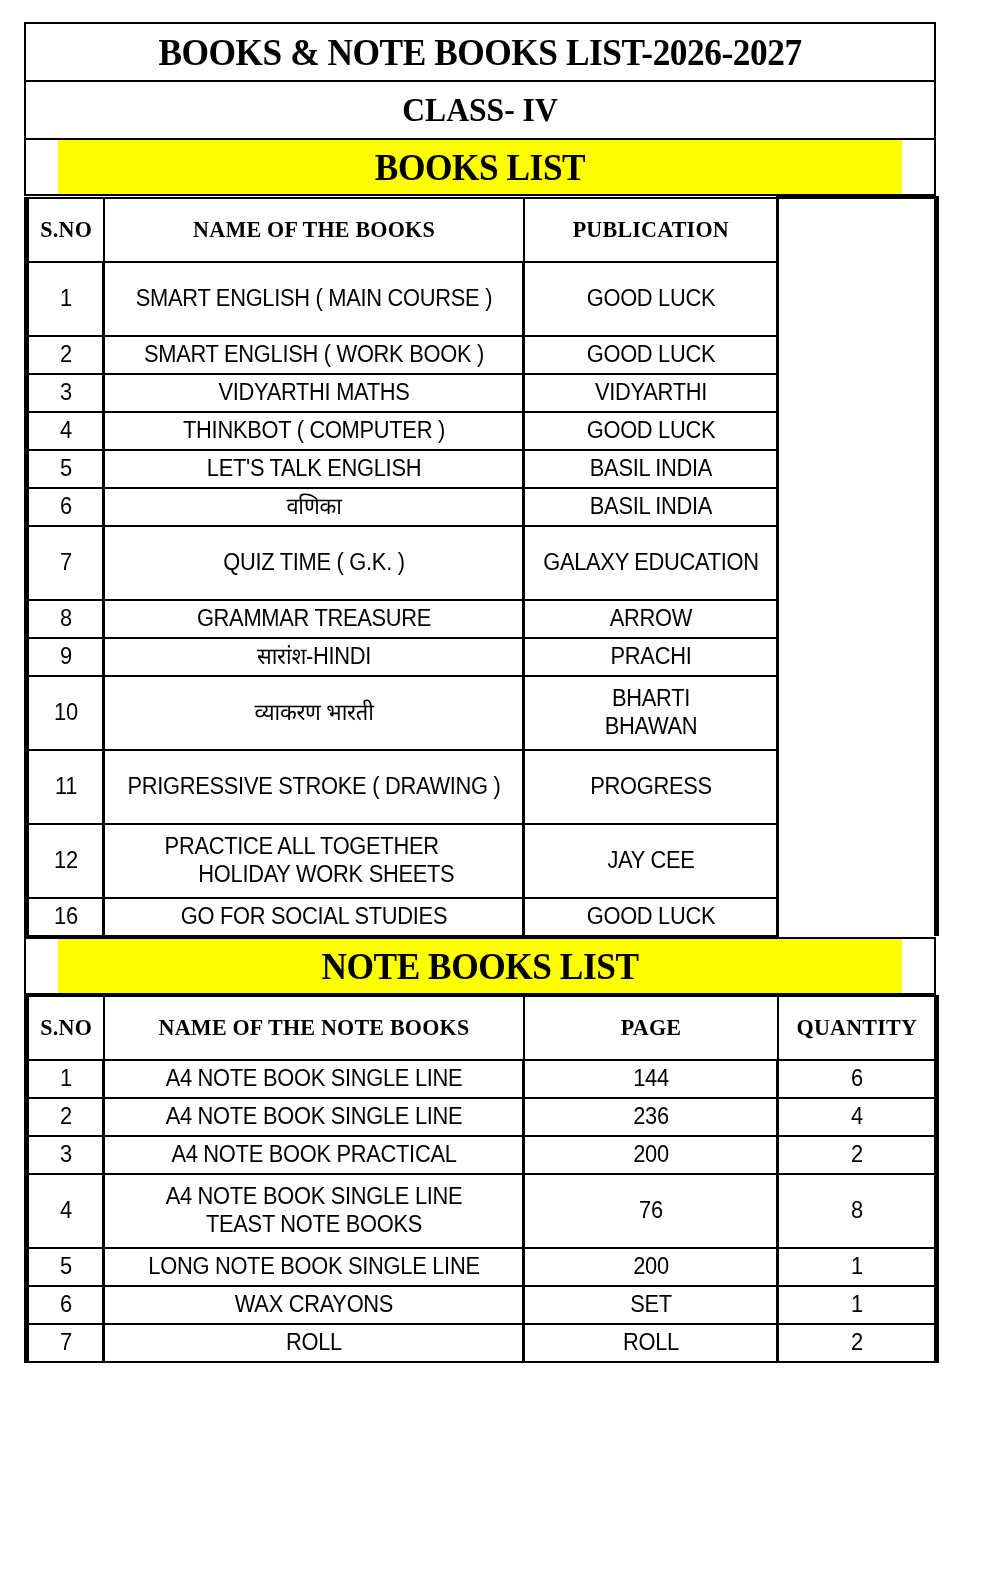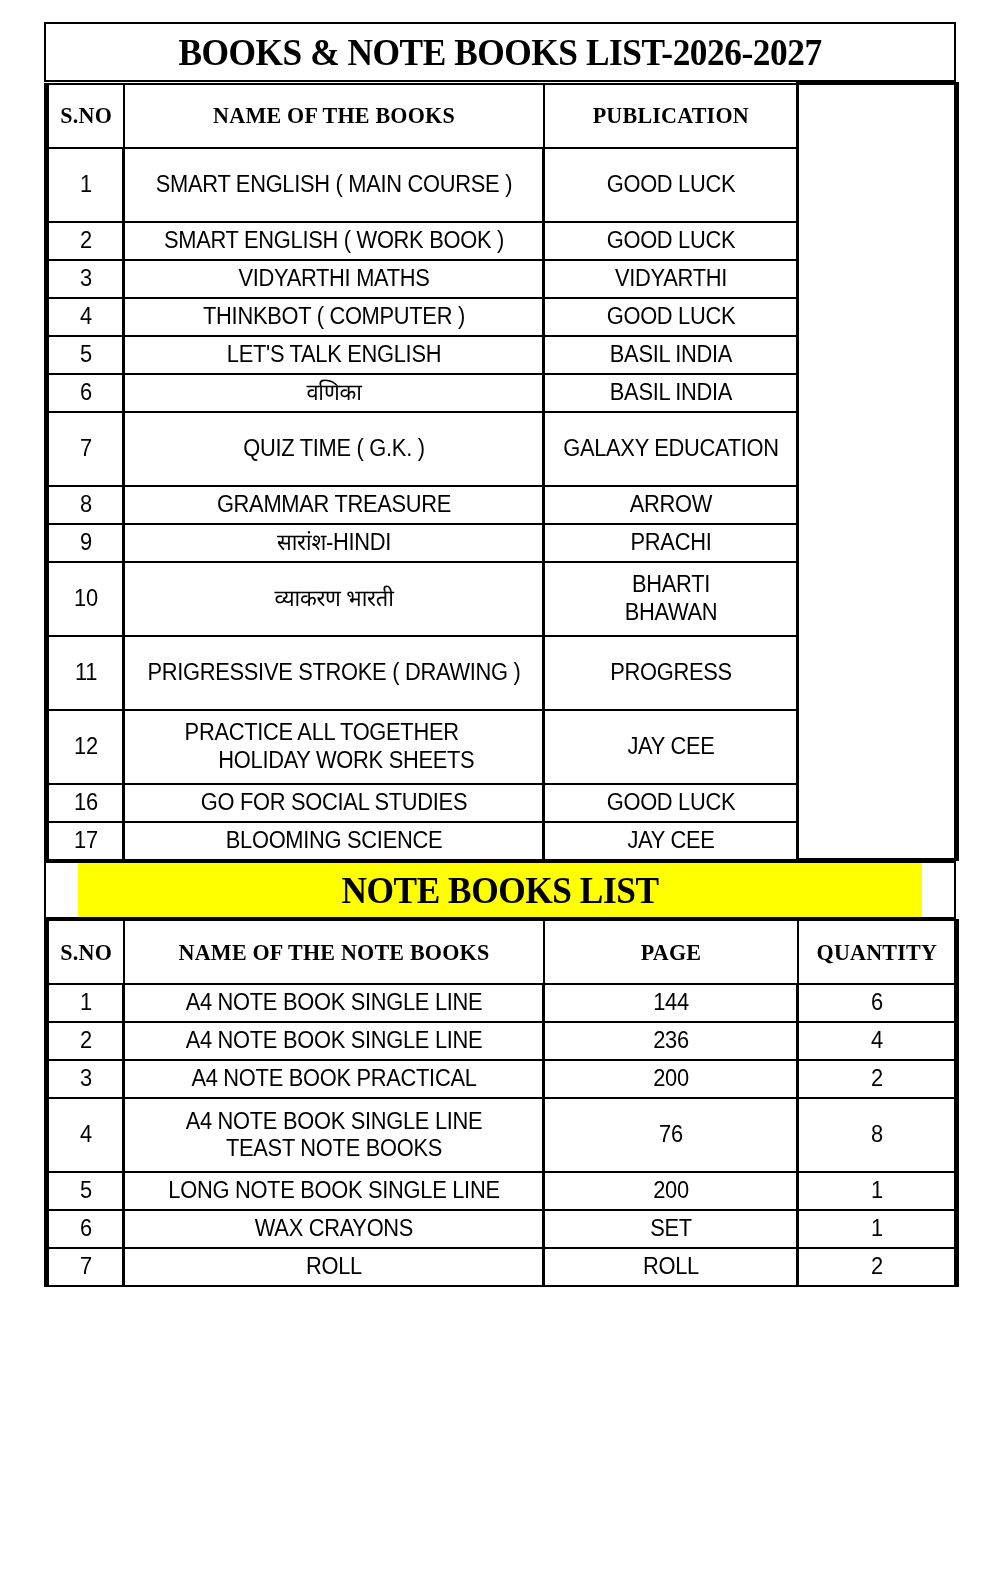--- a/index.html
+++ b/index.html
@@ -18,21 +18,21 @@
     position: relative;
     width: 994px;
     height: 1596px;
     background: #ffffff;
     box-sizing: border-box;
   }
 
   
   .sheet {
     position: absolute;
-    left: 44px;
+    left: 24px;
     top: 22px;
     width: 910px;
   }
 
   table.grid {
     border-collapse: collapse;
     table-layout: fixed;
     width: 910px;
   }
 
@@ -147,20 +147,26 @@
 <div class="page">
   <div class="sheet">
 
     <table class="grid">
       <colgroup>
         <col style="width:910px">
       </colgroup>
       <tbody>
         <tr class="title-row">
           <td>BOOKS &amp; NOTE BOOKS LIST-2026-2027</td>
+        </tr>
+        <tr class="subtitle-row">
+          <td>CLASS- IV</td>
+        </tr>
+        <tr class="band-row">
+          <td class="band-cell">BOOKS LIST</td>
         </tr>
       </tbody>
     </table>
 
     <table class="grid bk">
       <colgroup>
         <col style="width:77px">
         <col style="width:420px">
         <col style="width:254px">
         <col style="width:159px">
@@ -253,26 +259,20 @@
             </td>
             <td class="pub">JAY CEE</td>
             <td class="blankcol">&nbsp;</td>
           </tr>
           <tr class="row">
             <td class="sn">16</td>
             <td class="name">GO FOR SOCIAL STUDIES</td>
             <td class="pub">GOOD LUCK</td>
             <td class="blankcol">&nbsp;</td>
           </tr>
-          <tr class="row lastbooks">
-            <td class="sn">17</td>
-            <td class="name">BLOOMING SCIENCE</td>
-            <td class="pub">JAY CEE</td>
-            <td class="blankcol">&nbsp;</td>
-          </tr>
         </tbody>
     </table>
 
     <table class="grid">
       <colgroup>
           <col style="width:910px">
         </colgroup>
       <tbody>
         <tr class="band-row">
           <td class="band-cell">NOTE BOOKS LIST</td>

